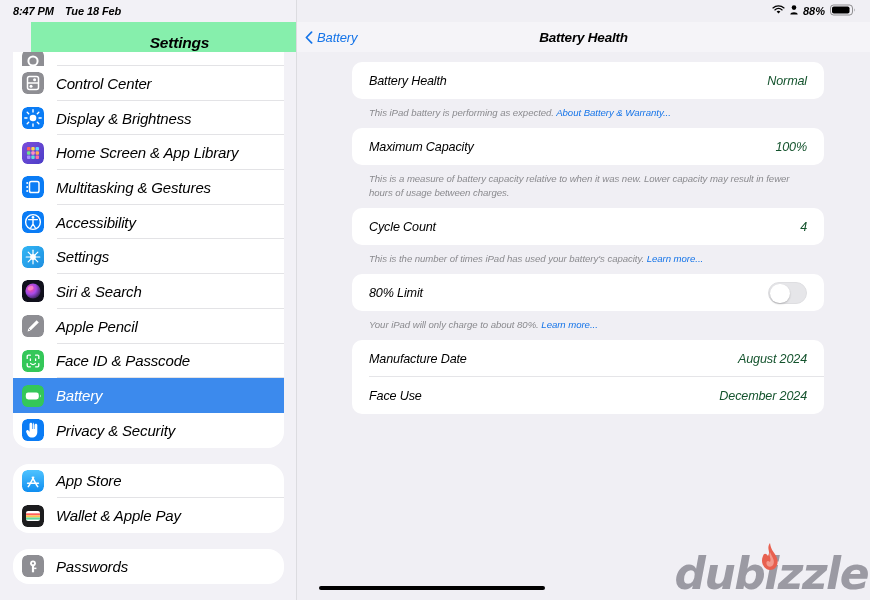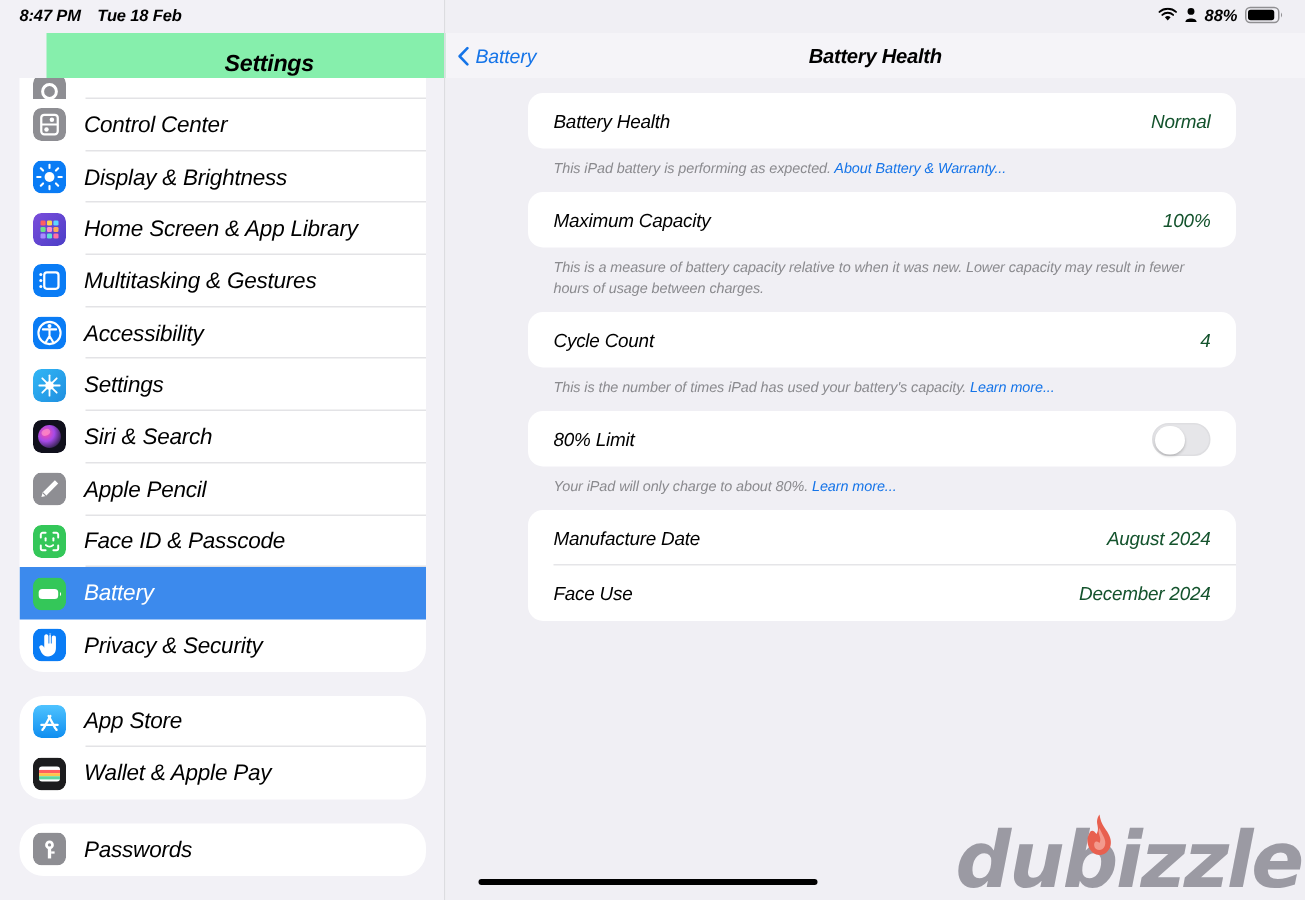--- a/index.html
+++ b/index.html
@@ -187,21 +187,21 @@
 
   
   .watermark {
     position: absolute; right: 2px; bottom: 6px;
     display: flex; align-items: flex-end;
     z-index: 50;
     pointer-events: none;
   }
   .watermark-text {
     font-family: "DejaVu Sans", sans-serif;
-    font-size: 52px; font-weight: bold;
+    font-size: 44px; font-weight: bold;
     color: #9b9aa3;
     letter-spacing: -1.5px;
     line-height: 40px;
   }
   .watermark-flame {
     position: absolute; left: 83px; top: -12px;
   }
 </style>
 </head>
 <body>

